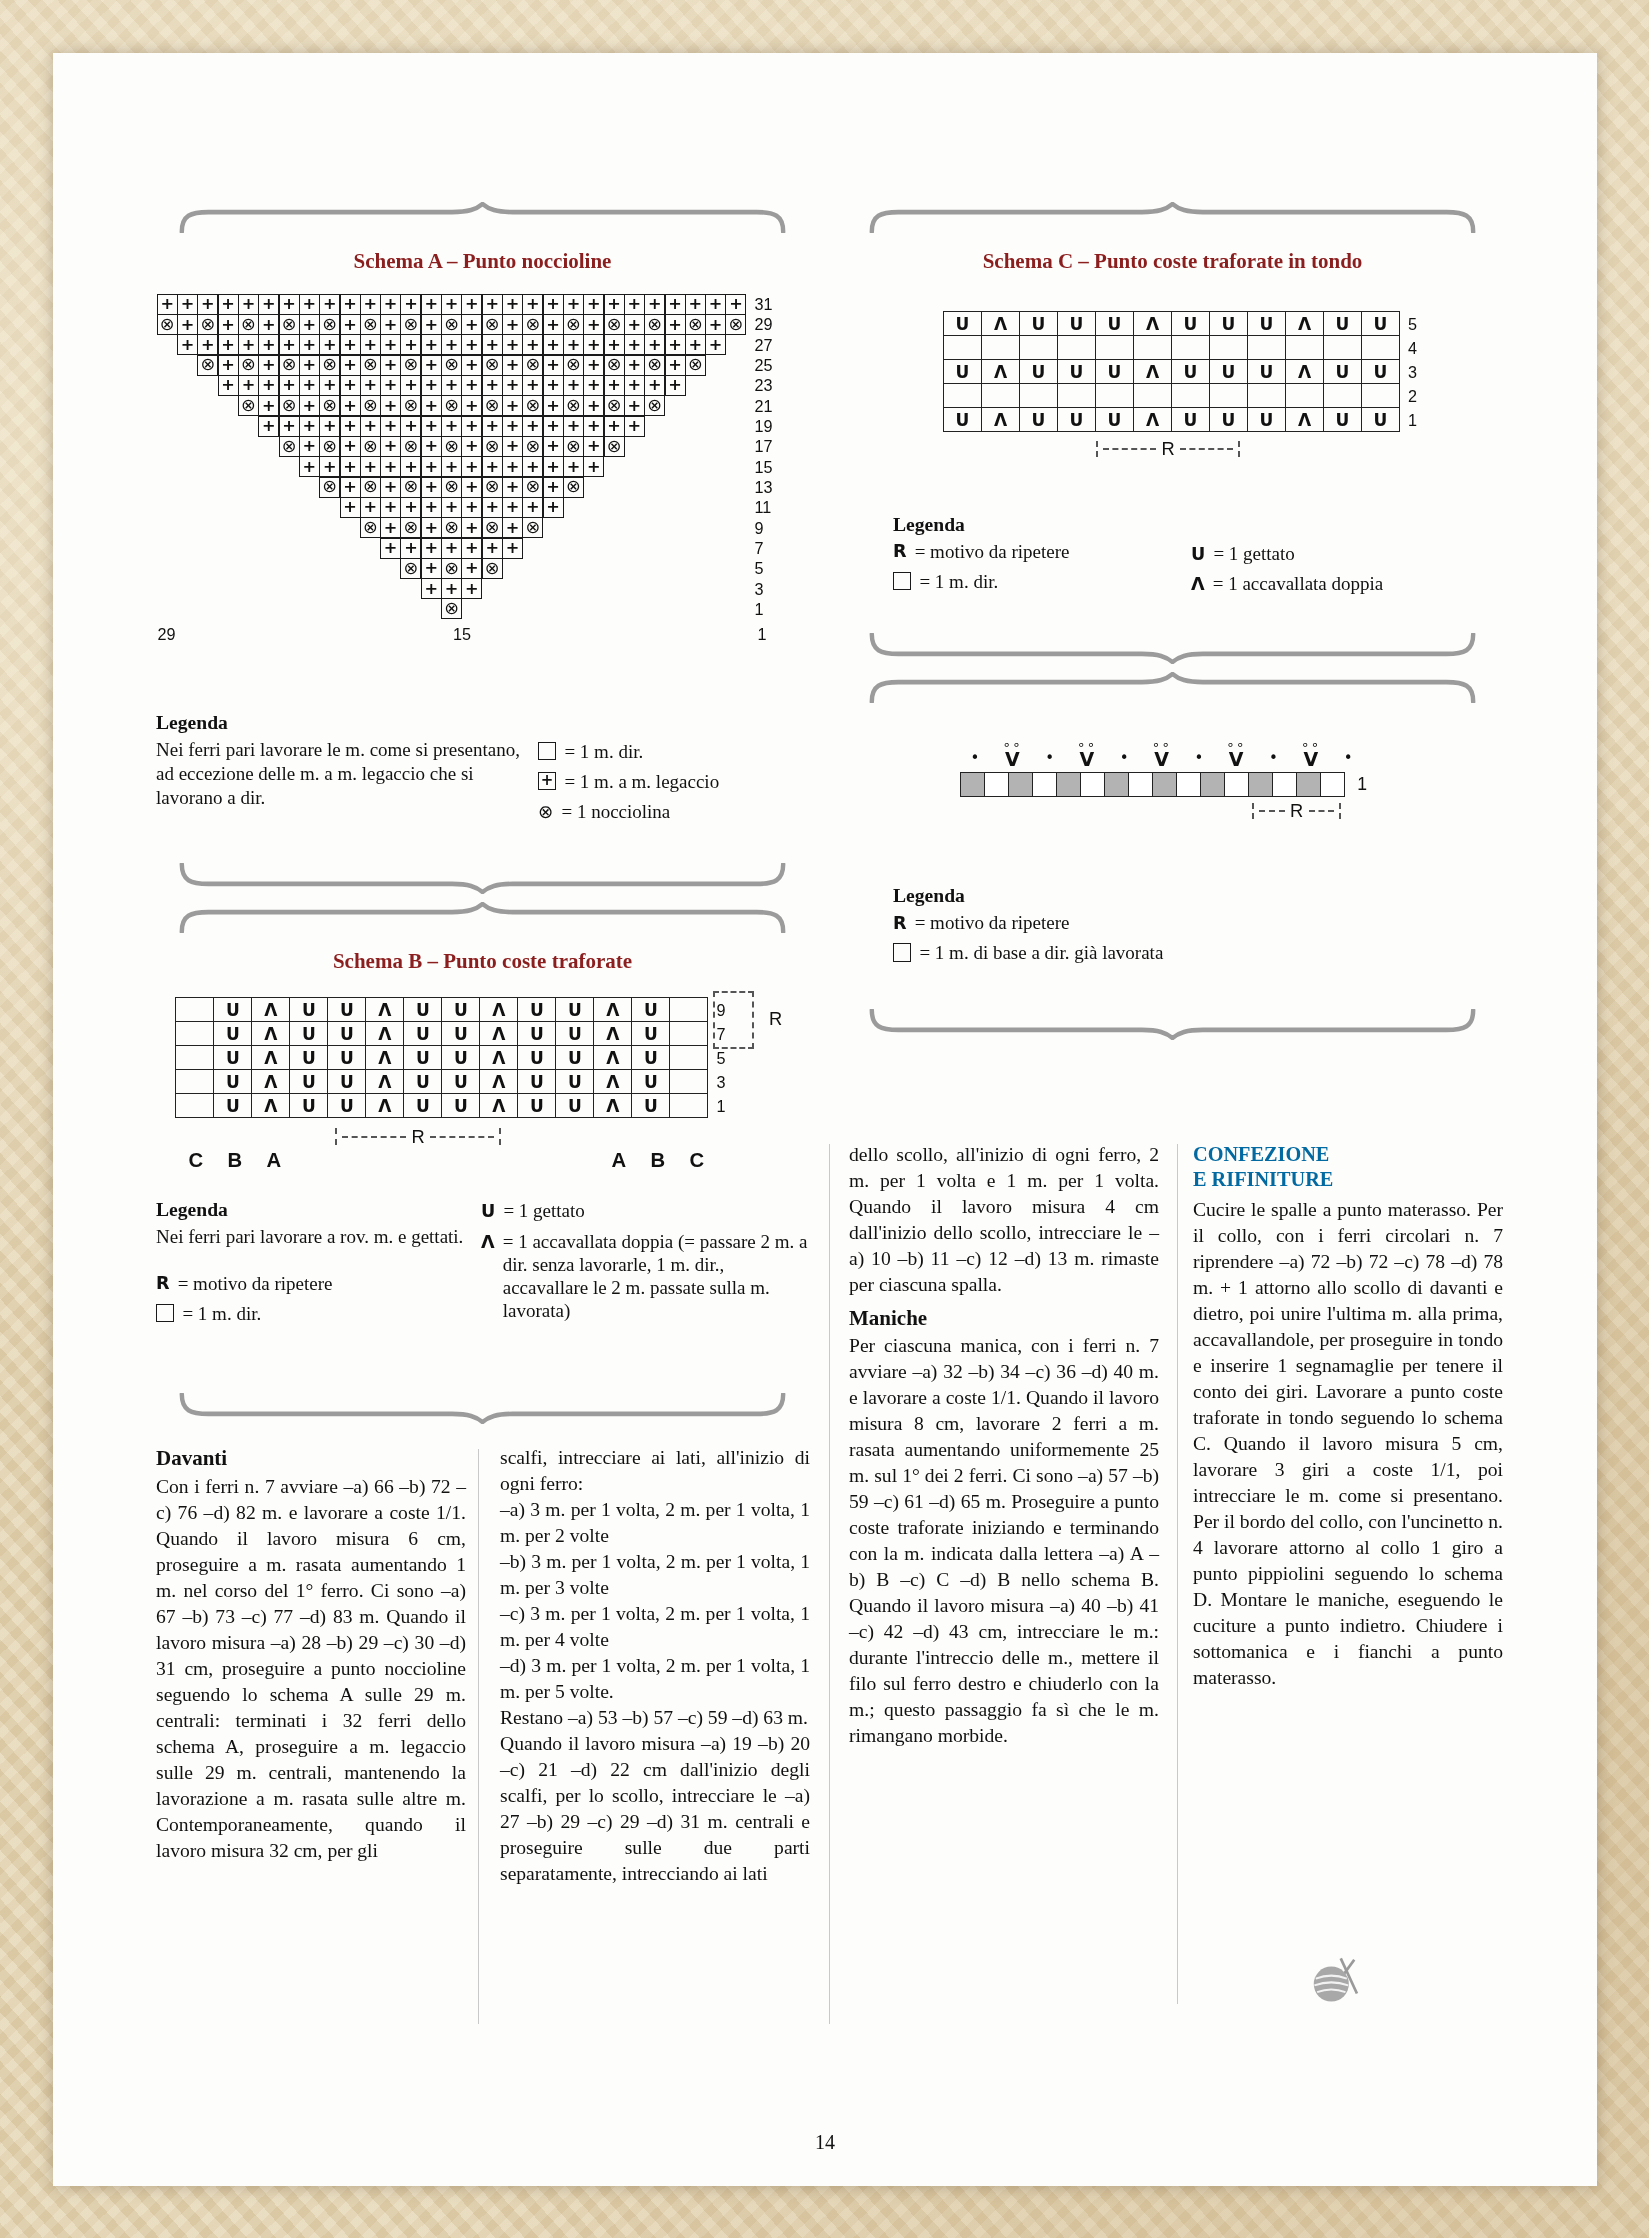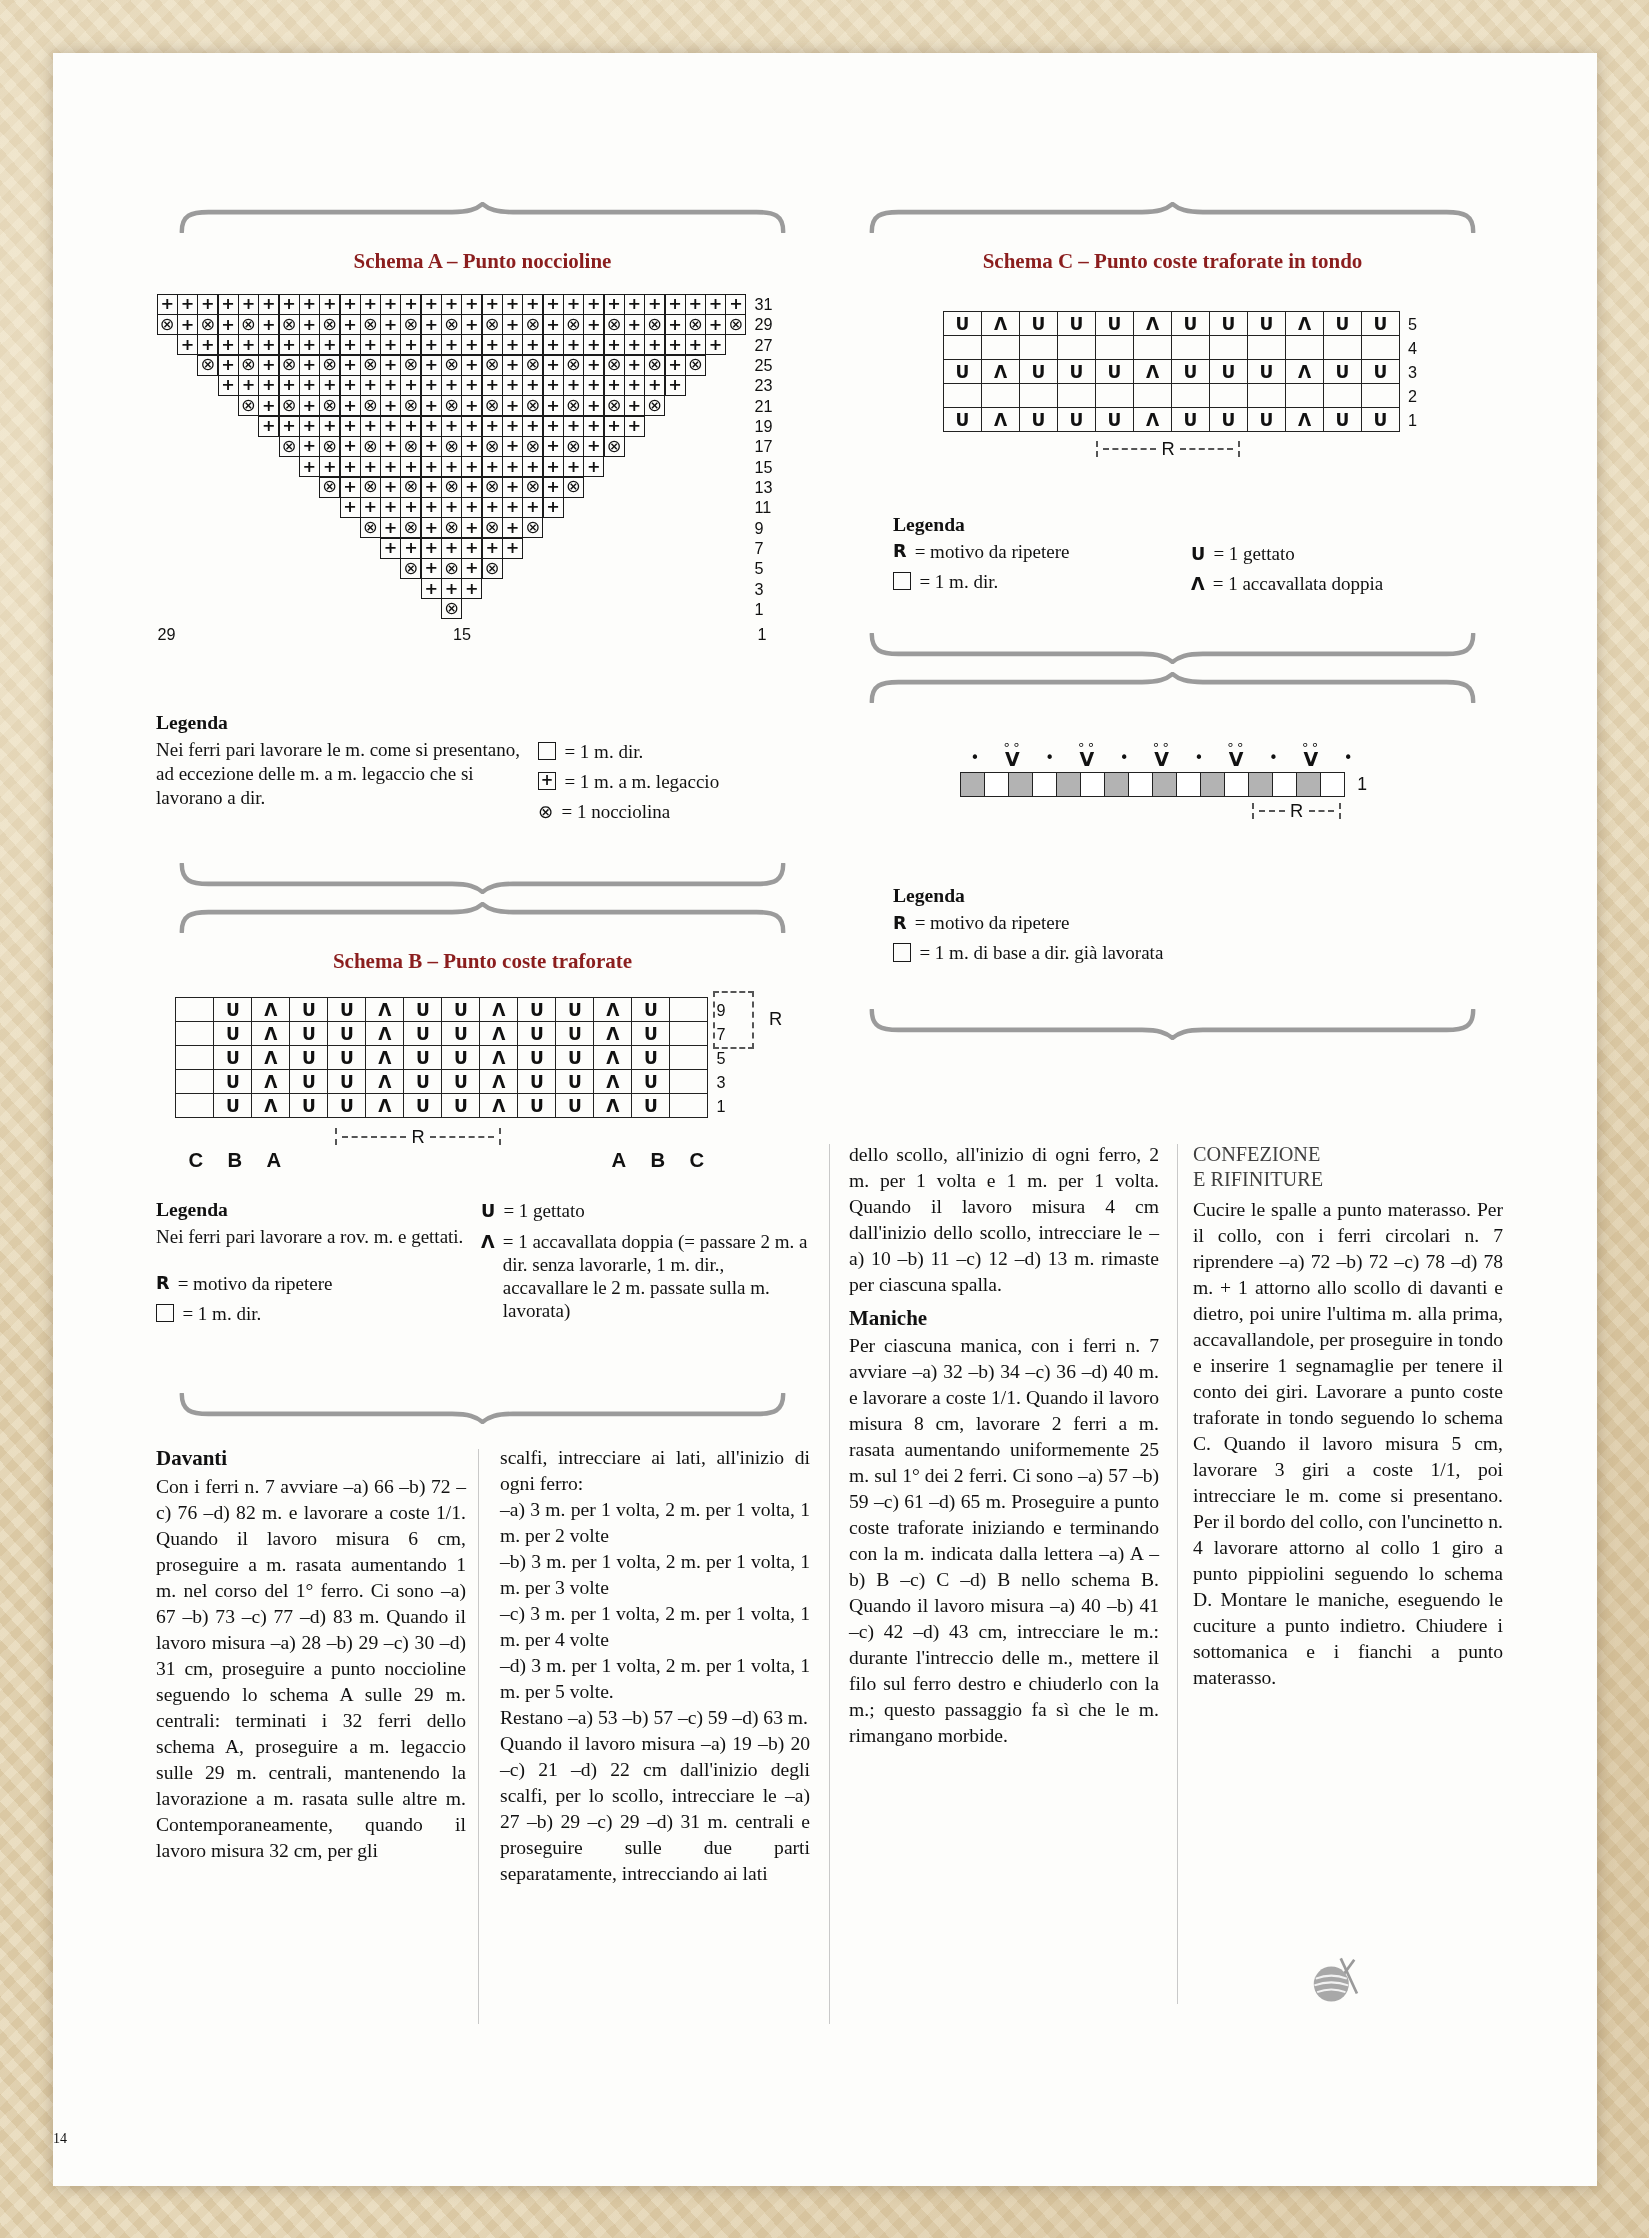--- a/index.html
+++ b/index.html
@@ -114,29 +114,29 @@
   .legendD .legend-right { width:322px; }
 
   
   .text-col { position:absolute; width:310px; font-size:19.6px; line-height:26px; text-align:justify; }
   .col1 { left:103px;  top:1392px; }
   .col2 { left:447px;  top:1392px; }
   .col3 { left:796px; top:1089px; }
   .col4 { left:1140px; top:1089px; }
   .para { margin:0;font-family:Liberation Serif, serif; }
   .col-heading-italic { font-size:21px; font-weight:bold; margin-bottom:2.7px; text-align:left; }
-  .col-heading-brown { font-size:20.3px; font-weight:normal; color:#404040; line-height:25px; margin-bottom:5.4px; text-align:left; }
+  .col-heading-brown { font-size:20.3px; font-weight:bold; color:#0369a1; line-height:25px; margin-bottom:5.4px; text-align:left; }
 
   .vline { position:absolute; width:1.4px; background:#c9c9c9; }
   .v1 { left:425px;  top:1396px; height:575px; }
   .v2 { left:776px; top:1091px; height:880px; }
   .v3 { left:1124px; top:1091px; height:860px; }
 
   .yarn { position:absolute; left:1254px; top:1900px; width:54px; height:54px; }
-  .pagenum { position:absolute; top:2078px; left:0; width:100%; text-align:left; font-size:14px; }
+  .pagenum { position:absolute; top:2078px; left:0; width:100%; text-align:center; font-size:20px; }
 </style>
 </head>
 <body>
 
 <div class="bg"></div>
 <div class="sheet">
 
 
   <div class="half half-left">
 

